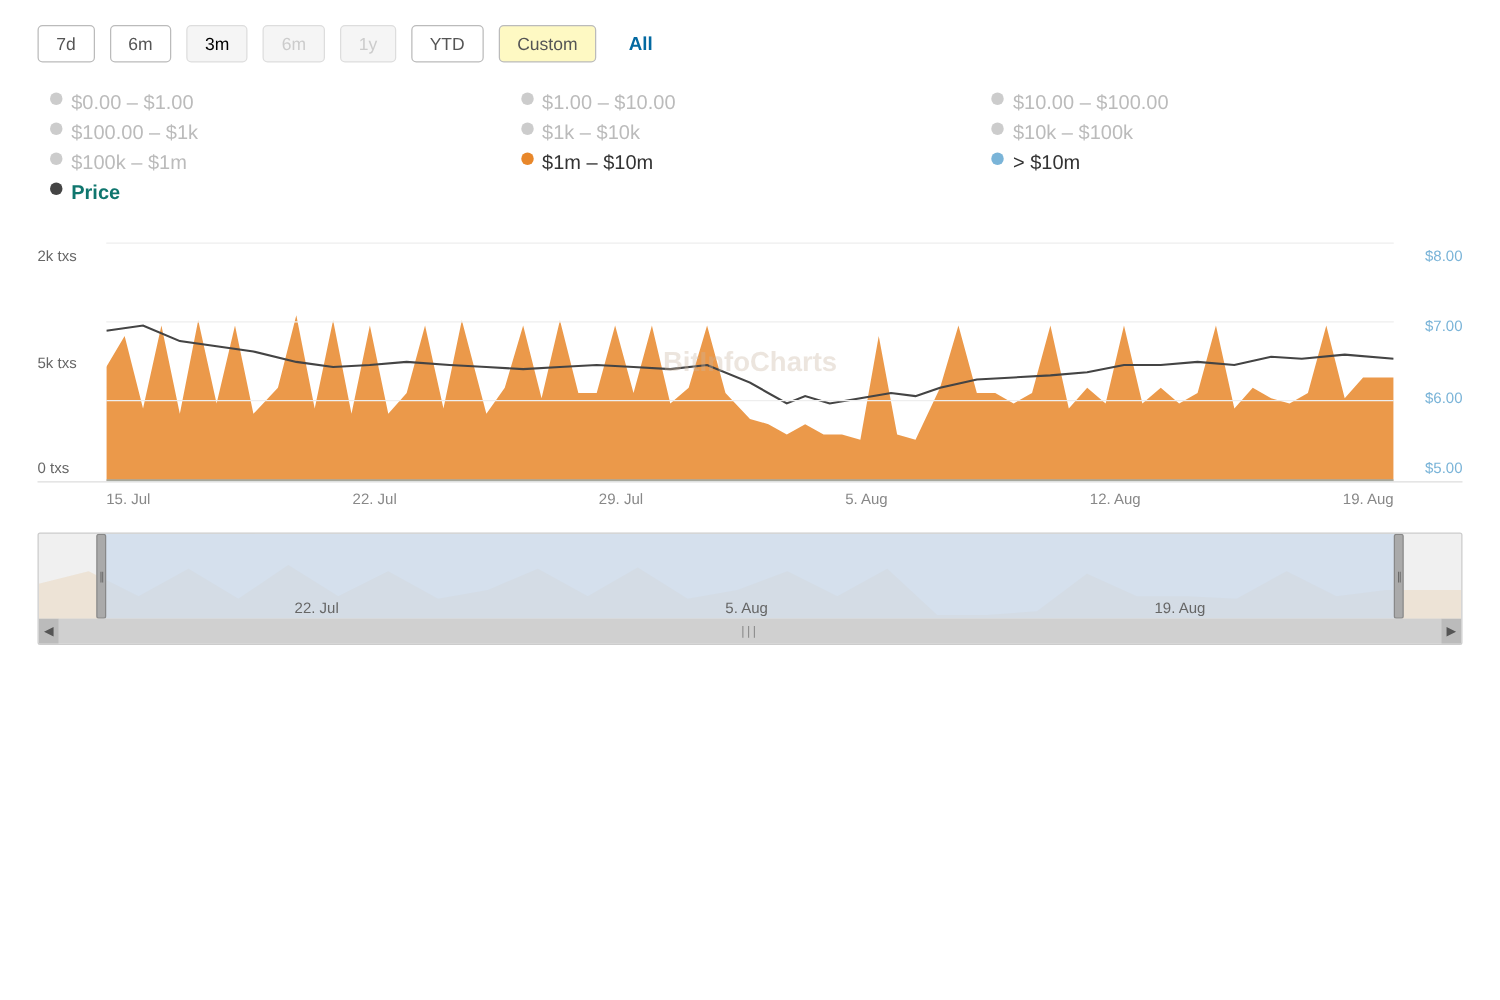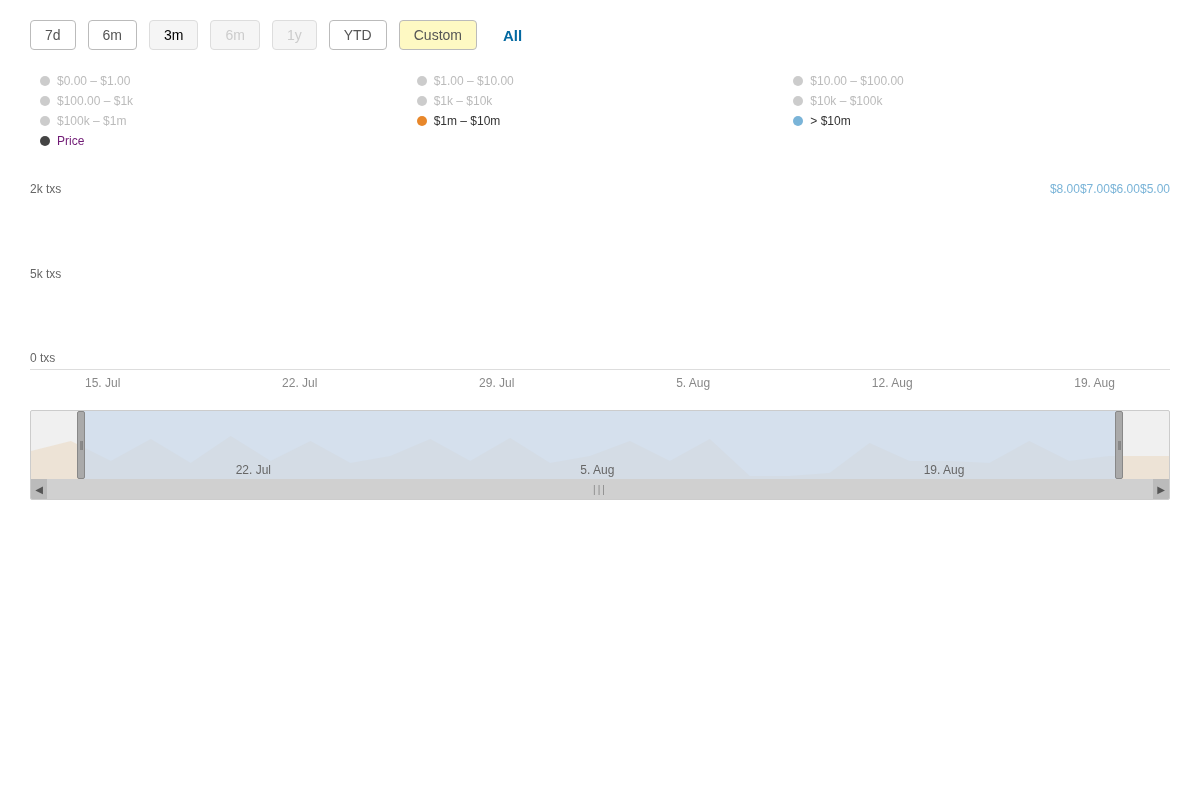--- a/index.html
+++ b/index.html
@@ -63,38 +63,37 @@
       display: grid;
       grid-template-columns: repeat(3, 1fr);
       row-gap: 6px;
       column-gap: 10px;
       margin-bottom: 30px;
       padding: 0 10px;
     }
 
     .legend-item {
       display: flex;
-      align-items: center;
       gap: 7px;
-      font-size: 12px;
+      font-size: 16px;
       color: #bbb;
     }
 
     .legend-item.active-orange {
       color: #333;
       font-weight: 500;
     }
 
     .legend-item.active-blue {
       color: #333;
     }
 
     .legend-item.active-dark {
-      color: #701a75;
-      font-weight: 400;
+      color: #0f766e;
+      font-weight: 700;
     }
 
     .legend-dot {
       width: 10px;
       height: 10px;
       border-radius: 50%;
       flex-shrink: 0;
     }
 
     .dot-gray-light { background: #ccc; }
@@ -128,20 +127,22 @@
       font-size: 12px;
       color: #666;
     }
 
     .y-axis-right {
       position: absolute;
       right: 0;
       top: 0;
       height: 100%;
       display: flex;
+      flex-direction: column;
+      justify-content: space-between;
       padding: 4px 0;
       font-size: 12px;
       color: #7ab4d8;
       text-align: right;
     }
 
     .chart-svg-container {
       position: absolute;
       left: 55px;
       right: 55px;
@@ -339,20 +340,155 @@
         <span>0 txs</span>
       </div>
 
       <div class="y-axis-right">
         <span>$8.00</span>
         <span>$7.00</span>
         <span>$6.00</span>
         <span>$5.00</span>
       </div>
 
+      <div class="chart-svg-container">
+        
+        <div style="position:absolute;top:50%;left:50%;transform:translate(-50%,-50%);font-size:22px;color:rgba(200,180,160,0.35);font-weight:bold;white-space:nowrap;pointer-events:none;z-index:1;">BitInfoCharts</div>
+
+        
+        <div class="grid-line" style="top:0%;"></div>
+        <div class="grid-line" style="top:33%;"></div>
+        <div class="grid-line" style="top:66%;"></div>
+
+        <svg width="100%" height="100%" viewBox="0 0 1050 230" preserveAspectRatio="none">
+
+          <defs>
+            <clipPath id="chartClip">
+              <rect x="0" y="0" width="1050" height="230"></rect>
+            </clipPath>
+          </defs>
+
+          <polygon fill="#e8872a" fill-opacity="0.85" clip-path="url(#chartClip)" points="
+              0,230
+              0,120
+              15,90
+              30,160
+              45,80
+              60,165
+              75,75
+              90,155
+              105,80
+              120,165
+              140,140
+              155,70
+              170,160
+              185,75
+              200,165
+              215,80
+              230,165
+              245,145
+              260,80
+              275,160
+              290,75
+              310,165
+              325,140
+              340,80
+              355,150
+              370,75
+              385,145
+              400,145
+              415,80
+              430,145
+              445,80
+              460,155
+              475,140
+              490,80
+              505,145
+              525,170
+              540,175
+              555,185
+              570,175
+              585,185
+              600,185
+              615,190
+              630,90
+              645,185
+              660,190
+              680,140
+              695,80
+              710,145
+              725,145
+              740,155
+              755,145
+              770,80
+              785,160
+              800,140
+              815,155
+              830,80
+              845,155
+              860,140
+              875,155
+              890,145
+              905,80
+              920,160
+              935,140
+              950,150
+              965,155
+              980,145
+              995,80
+              1010,150
+              1025,130
+              1050,130
+              1050,230
+            "></polygon>
+
+          <polygon fill="#7ab4d8" fill-opacity="0.6" points="0,228 1050,228 1050,230 0,230"></polygon>
+
+          <polyline fill="none" stroke="#444" stroke-width="2" clip-path="url(#chartClip)" points="
+              0,85
+              30,80
+              60,95
+              90,100
+              120,105
+              155,115
+              185,120
+              215,118
+              245,115
+              280,118
+              310,120
+              340,122
+              370,120
+              400,118
+              430,120
+              460,122
+              490,118
+              525,135
+              540,145
+              555,155
+              570,148
+              590,155
+              615,150
+              640,145
+              660,148
+              680,140
+              710,132
+              740,130
+              770,128
+              800,125
+              830,118
+              860,118
+              890,115
+              920,118
+              950,110
+              975,112
+              1010,108
+              1050,112
+            "></polyline>
+        </svg>
+      </div>
     </div>
 
     <div class="x-axis">
       <span>15. Jul</span>
       <span>22. Jul</span>
       <span>29. Jul</span>
       <span>5. Aug</span>
       <span>12. Aug</span>
       <span>19. Aug</span>
     </div>

